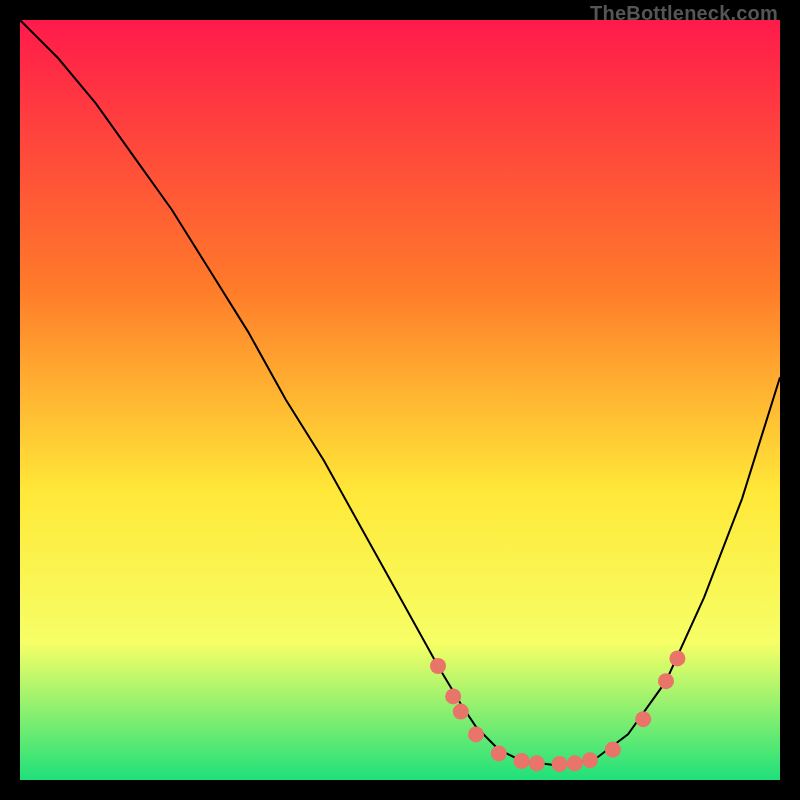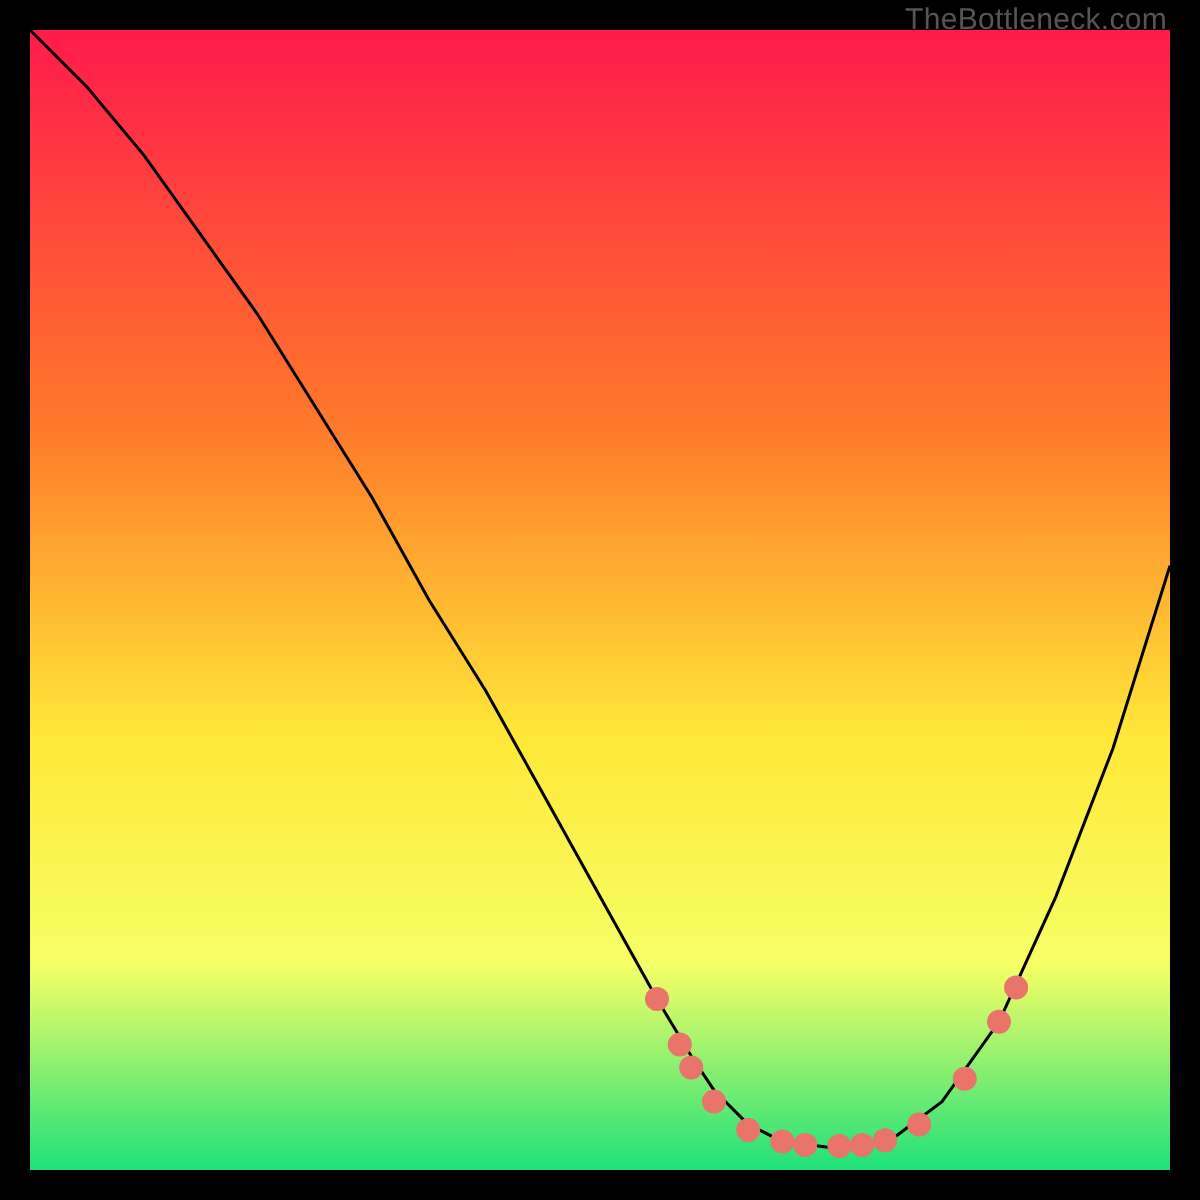--- a/index.html
+++ b/index.html
@@ -26,21 +26,21 @@
     width: 760px;
     height: 760px;
     overflow: hidden;
   }
   .attribution {
     position: absolute;
     top: 2px;
     right: 22px;
     color: #555;
     font-size: 20px;
-    font-weight: normal;
+    font-weight: bold;
     letter-spacing: 0.2px;
   }
   svg { display: block; }
 </style>
 </head>
 <body>
 
 <div class="frame">
 
   <div class="attribution">TheBottleneck.com</div>

